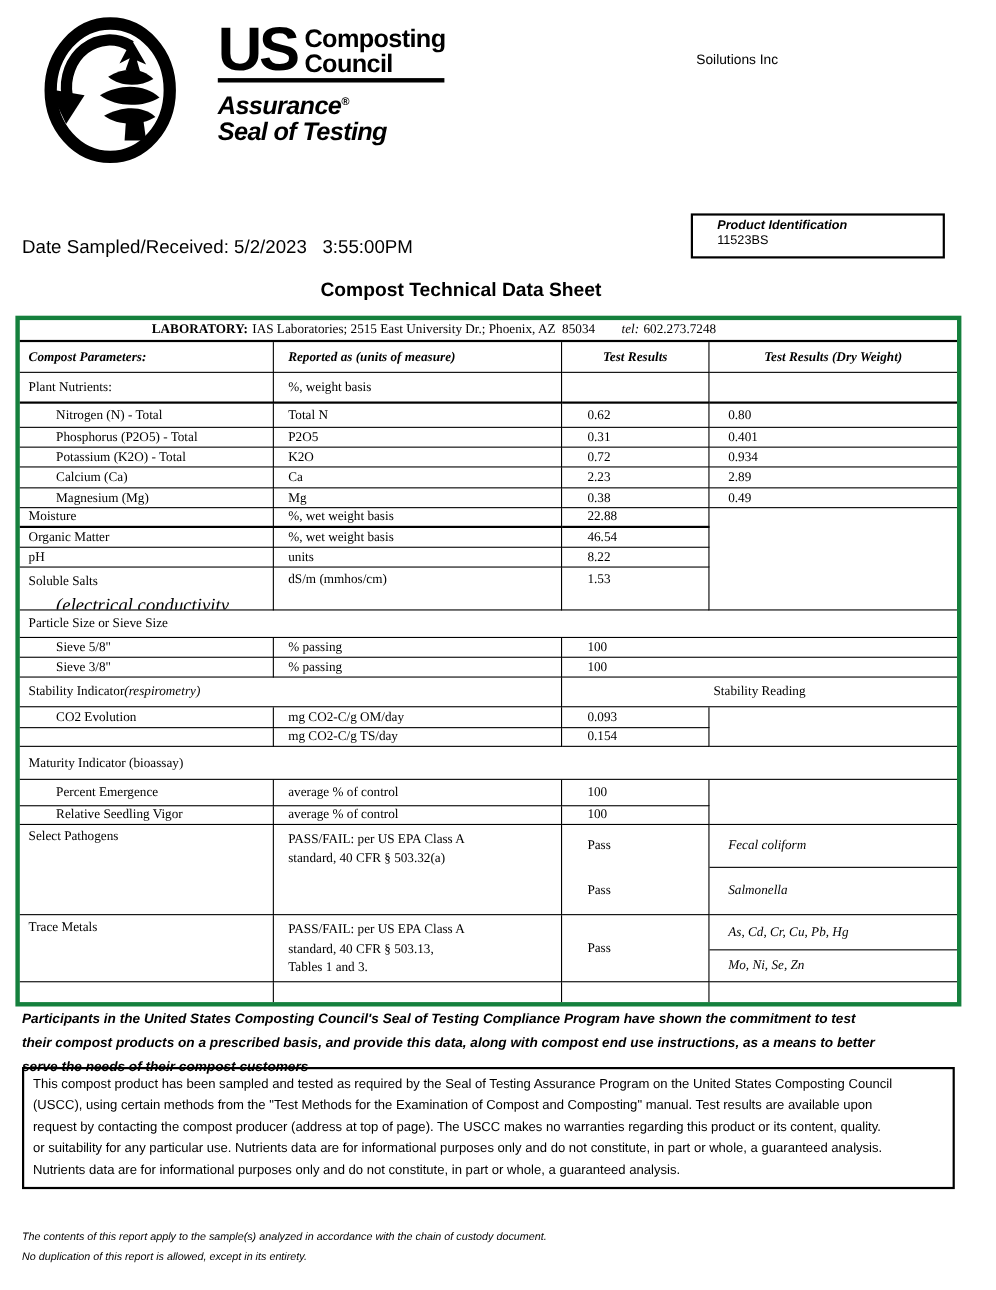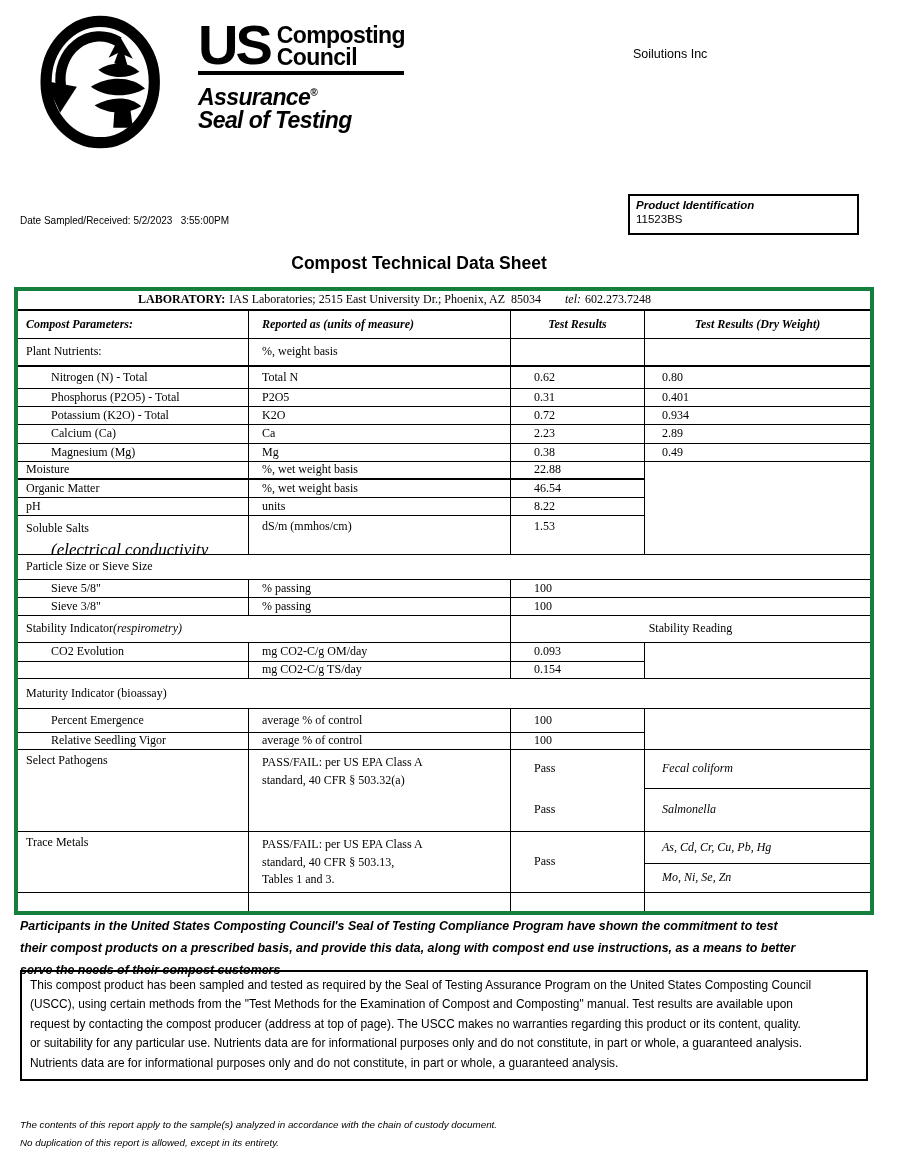--- a/index.html
+++ b/index.html
@@ -9,23 +9,23 @@
   
   .logo{position:absolute;left:28px;top:12px;width:150px;height:140px}
   .brand{position:absolute;left:198px;top:22px}
   .brand-top{display:flex;align-items:flex-start}
   .brand-us{font-size:56px;font-weight:bold;letter-spacing:-3px;line-height:46px}
   .brand-name{font-size:23px;font-weight:bold;line-height:22px;margin-left:7px;margin-top:2px;letter-spacing:-.6px}
   .brand-rule{width:206px;height:4px;background:#000;margin:3px 0 6px}
   .brand-tag{font-size:23px;font-weight:bold;font-style:italic;line-height:23px;letter-spacing:-.6px}
   .reg{font-size:10px;vertical-align:super}
   .company{position:absolute;left:633px;top:47px;font-size:12.5px}
-  .dateline{position:absolute;left:20px;top:215px;font-size:10px}
+  .dateline{position:absolute;left:20px;top:215px;font-size:17px}
   .pidbox{position:absolute;left:628px;top:194px;width:231px;height:41px;border:2px solid #000;
-          box-sizing:border-box;padding:3px 6px}
+          box-sizing:border-box;padding:3px 22px}
   .pid-label{font-size:11.5px;font-weight:bold;font-style:italic}
   .pid-value{font-size:11.5px;margin-top:2px}
   .title{position:absolute;left:0;top:253px;width:838px;text-align:center;font-size:17.5px;font-weight:bold}
 
   
   .tbl{position:absolute;left:14px;top:287px;width:852px;border:4px solid #15803d;background:#fff;
        display:grid;grid-template-columns:231px 262px 134px 225px;
        grid-template-rows:20px 28px 28px 22px 18px 18px 19px 18px 18px 18px 18px 39px 25px 18px 18px 27px 19px 17px 30px 24px 17px 39px 43px 32px 29px 18px;font-family:Liberation Serif, serif;}
   .c{border-right:1px solid #000;border-bottom:1px solid #000;display:flex;align-items:center;
      padding-left:8px;font-size:12px;line-height:1.15;box-sizing:border-box;overflow:hidden}

